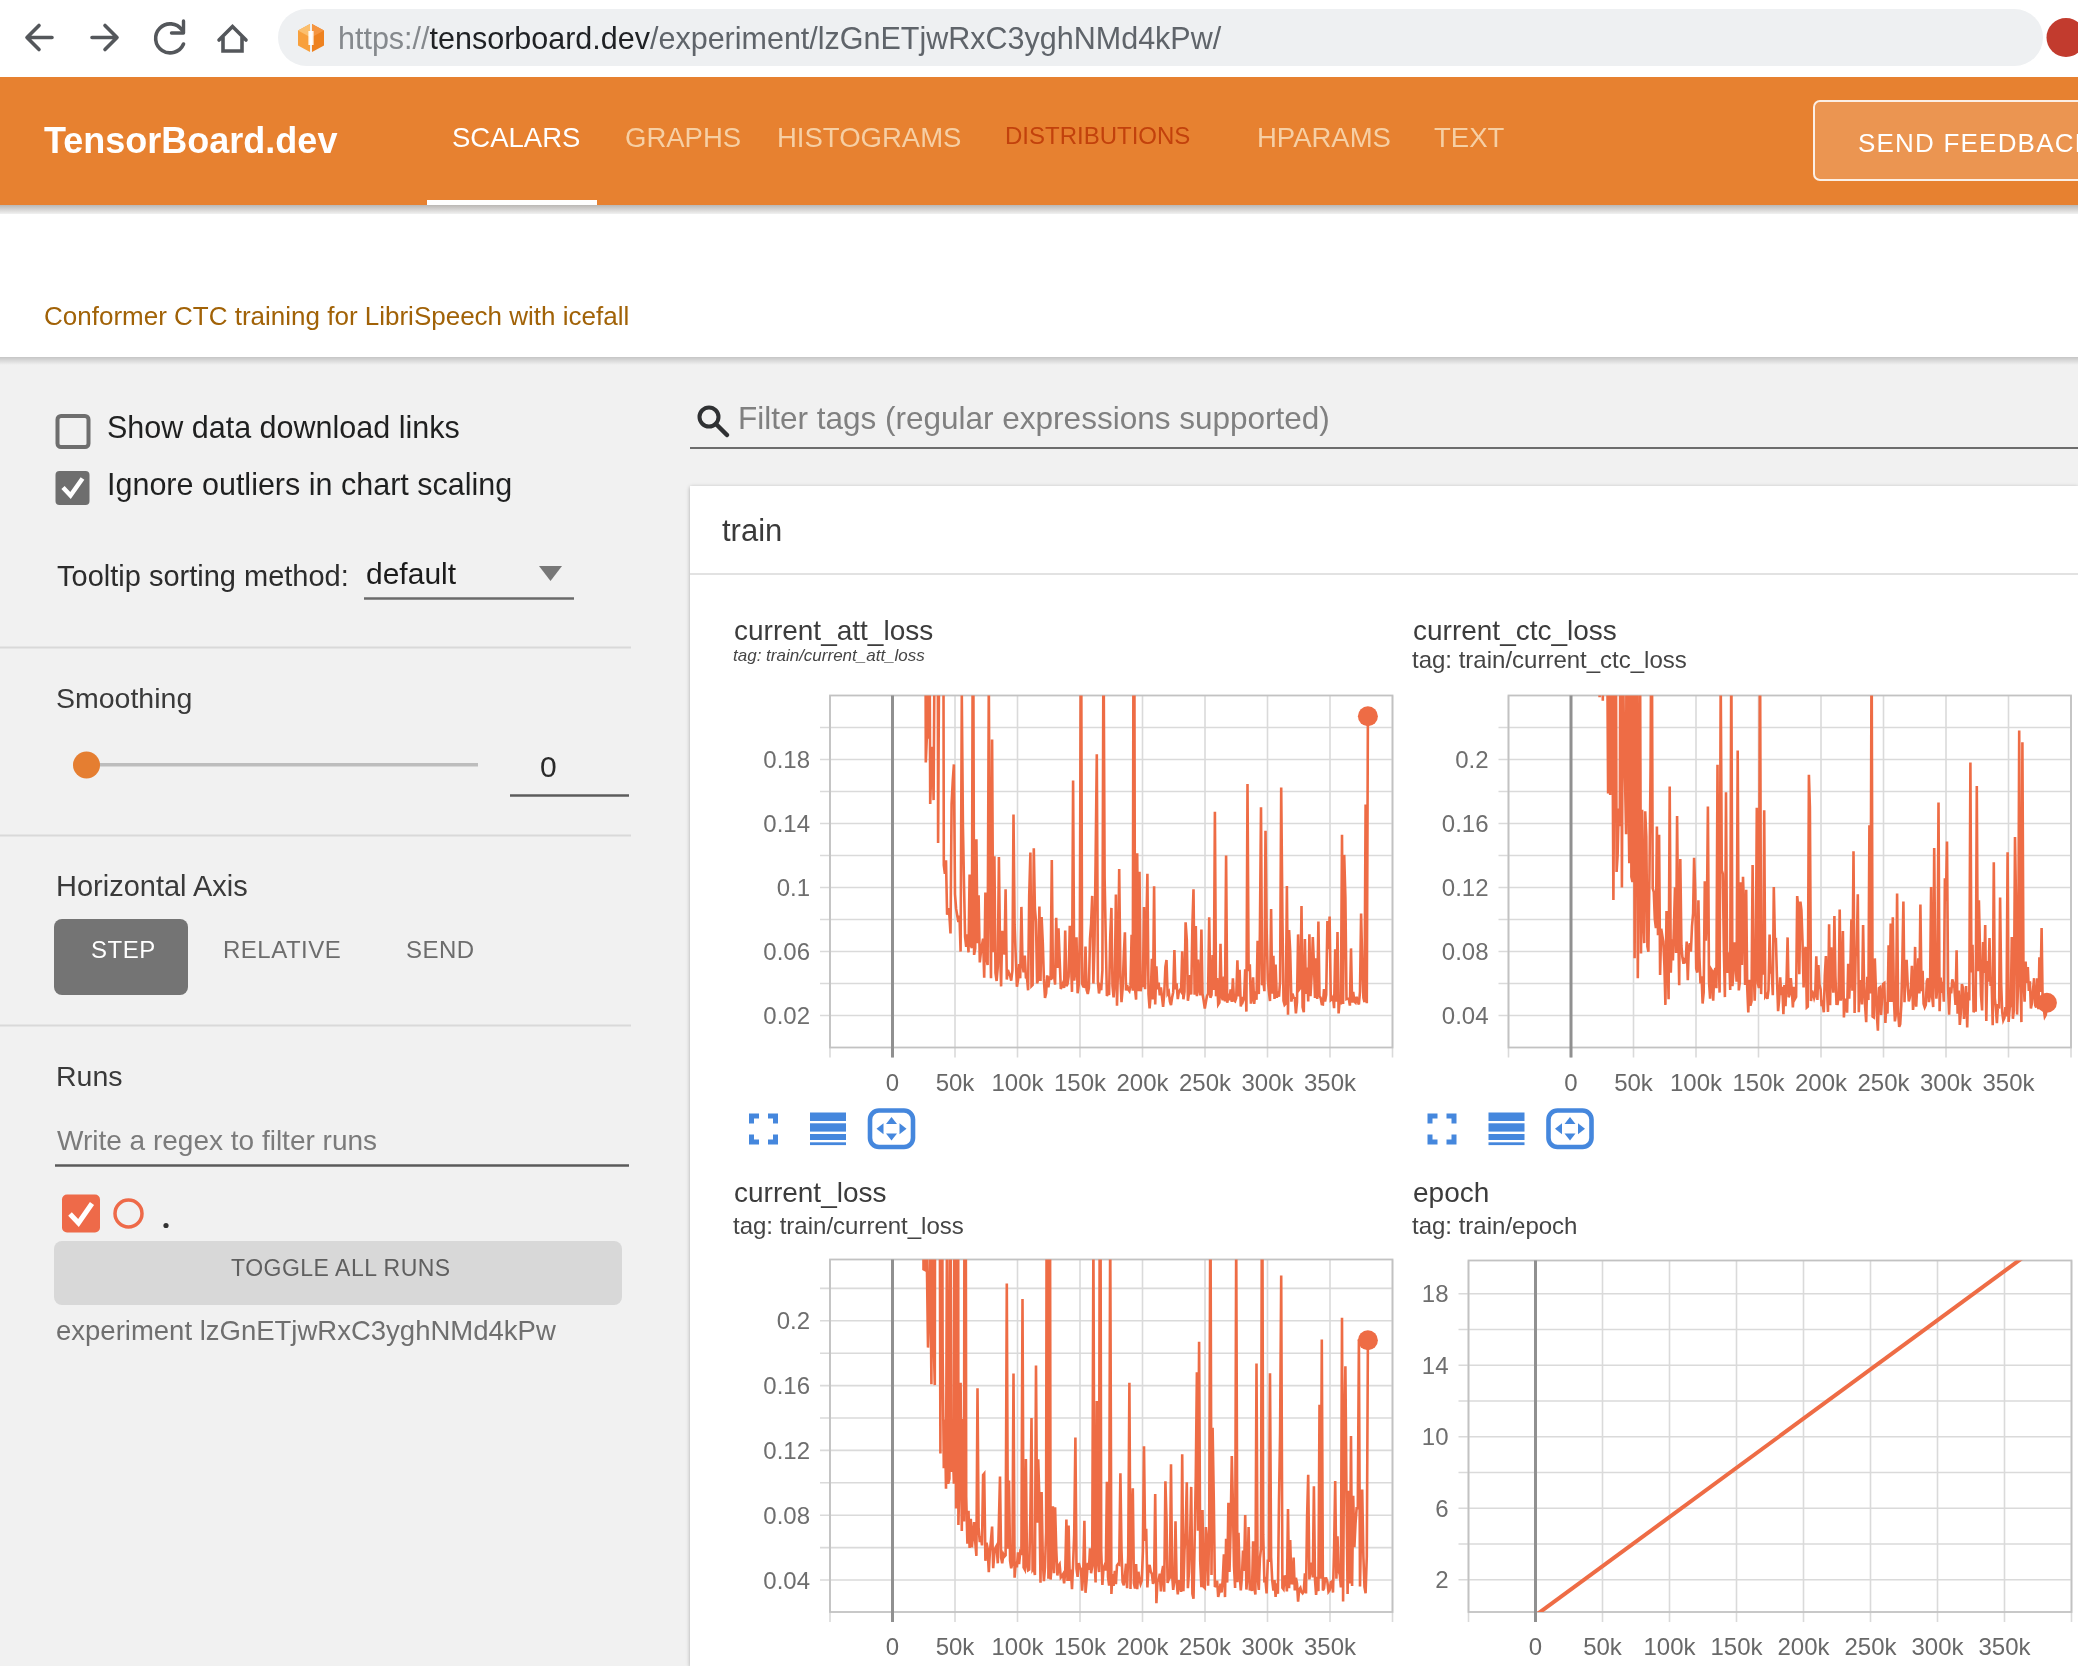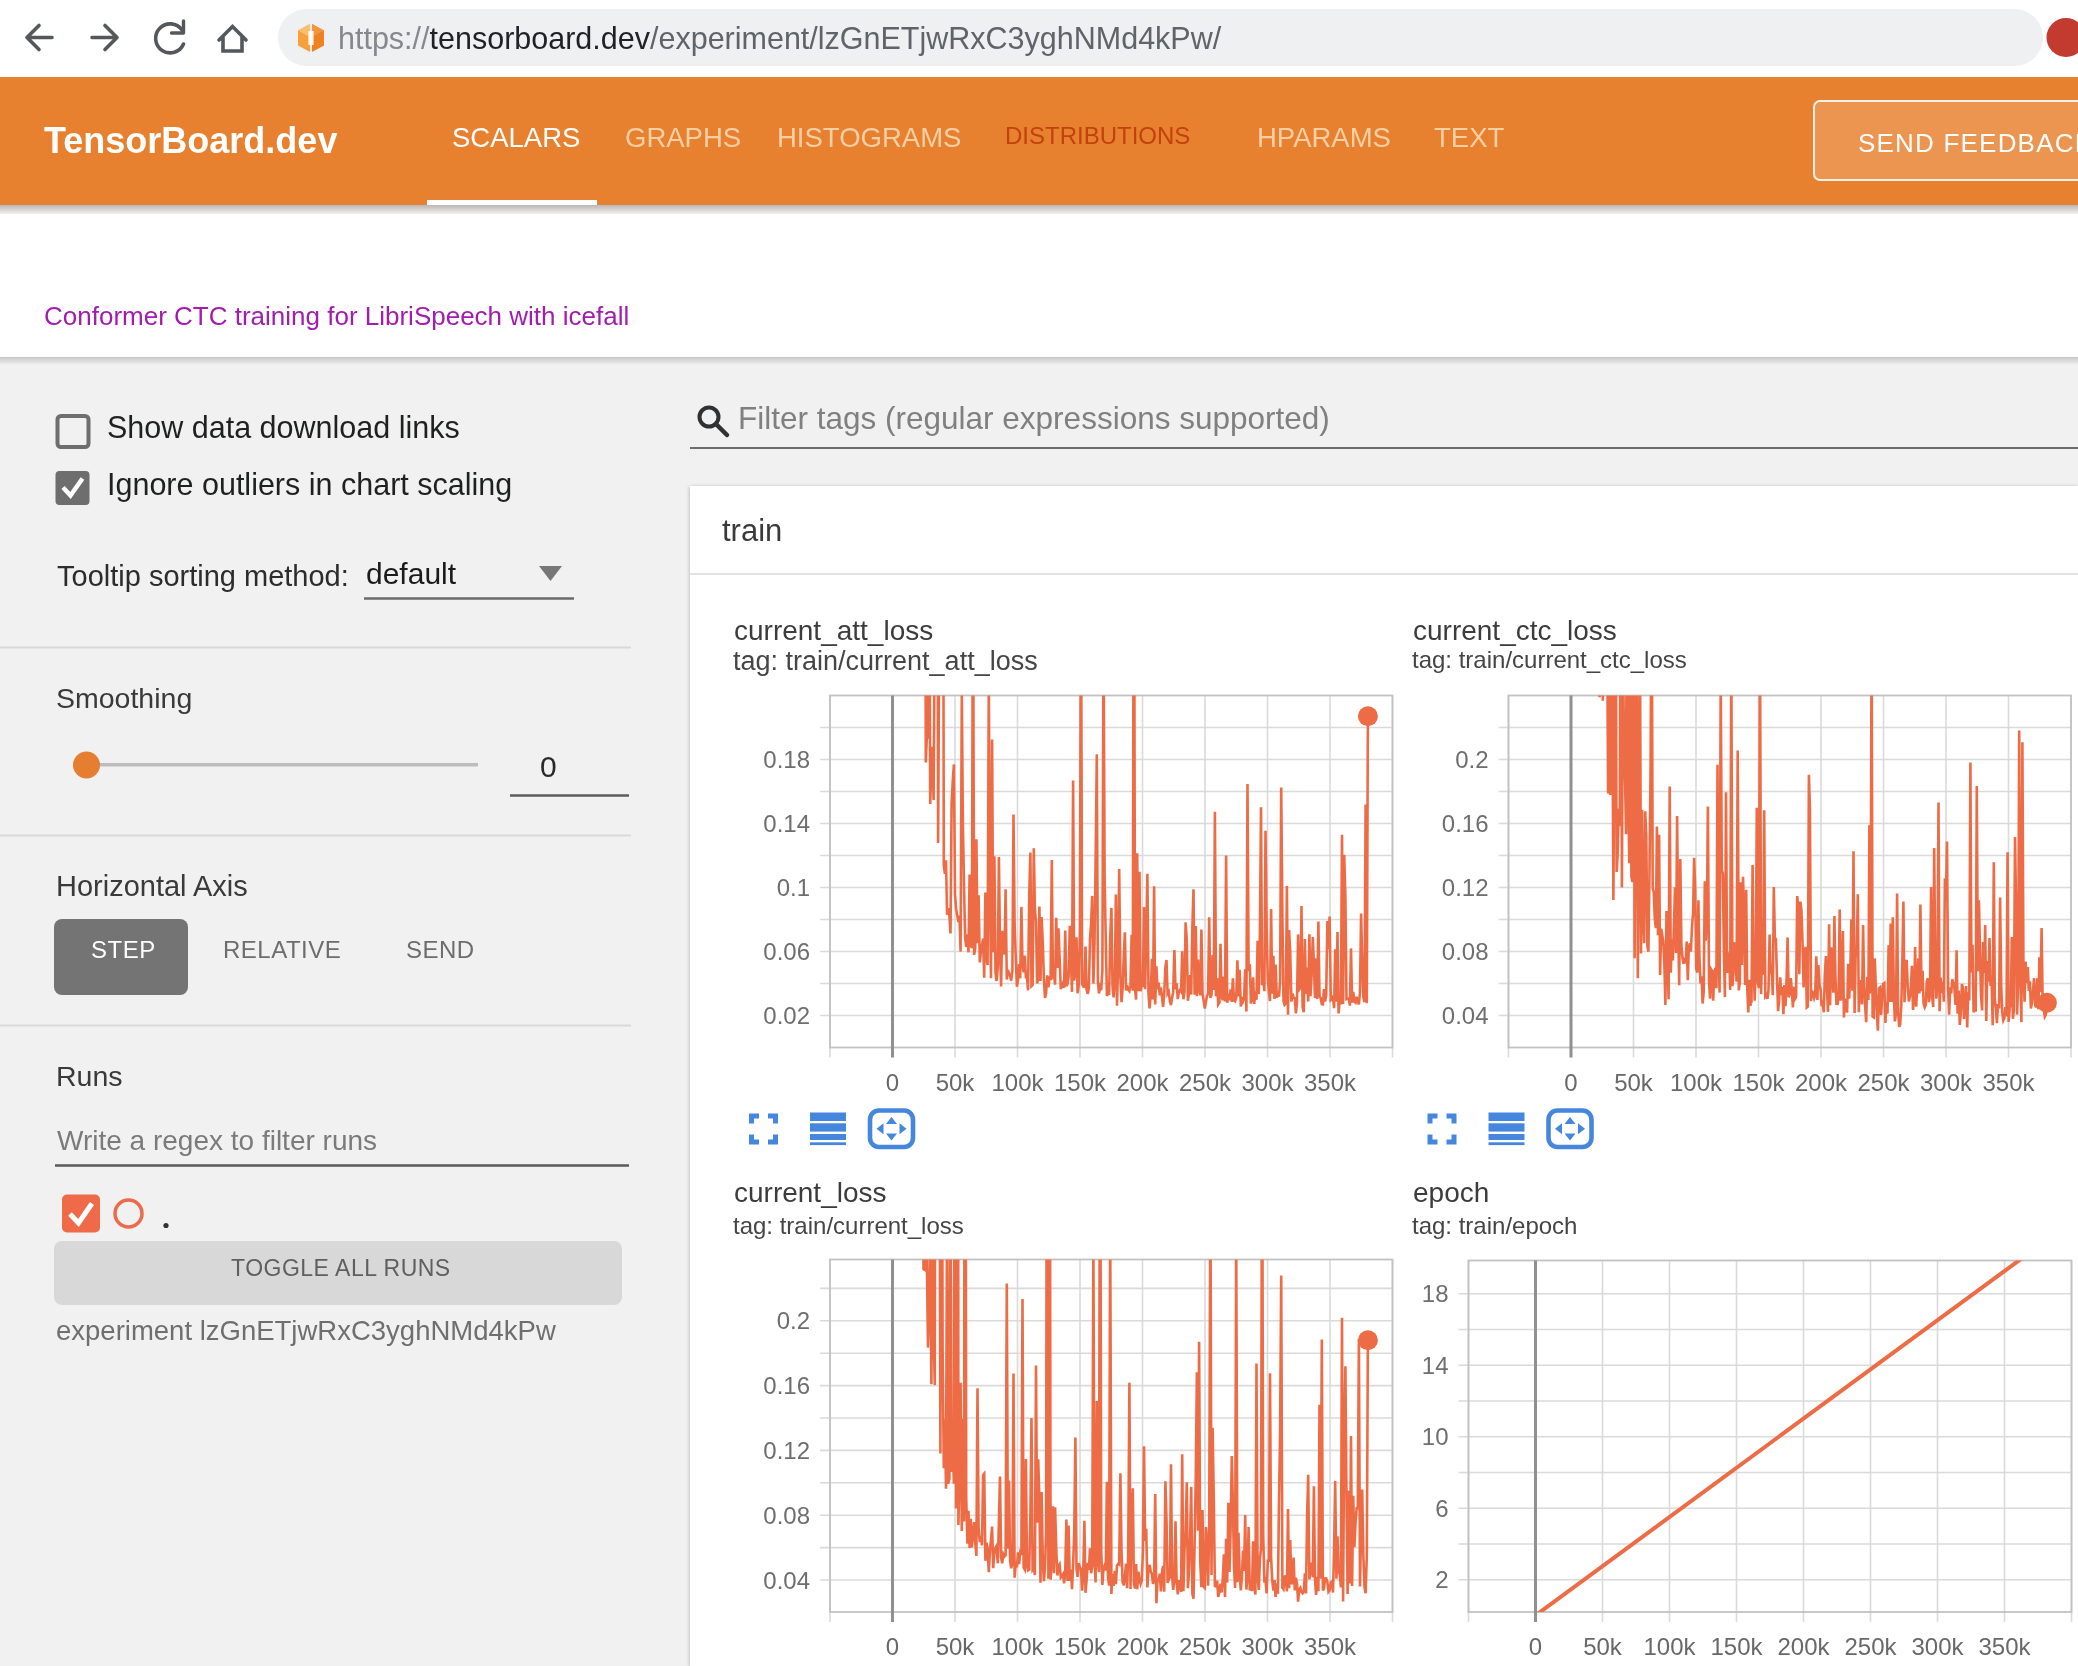--- a/index.html
+++ b/index.html
@@ -41,21 +41,21 @@
 <div class="abs" style="left:777px;top:122px;font-size:27.5px;letter-spacing:0px;color:#f6cfa4;">HISTOGRAMS</div>
 <div class="abs" style="left:1005px;top:122px;font-size:24px;letter-spacing:0px;color:#c2410c;">DISTRIBUTIONS</div>
 <div class="abs" style="left:1257px;top:122px;font-size:27.5px;letter-spacing:0px;color:#f6cfa4;">HPARAMS</div>
 <div class="abs" style="left:1434px;top:122px;font-size:27.5px;letter-spacing:0px;color:#f6cfa4;">TEXT</div>
 <div class="abs" style="left:427px;top:200px;width:170px;height:5px;background:#ffffff;"></div>
 <div class="abs" style="left:1813px;top:100px;width:290px;height:81px;border:2px solid rgba(255,255,255,0.85);border-radius:7px;background:rgba(255,255,255,0.16);"></div>
 <div class="abs" style="left:1858px;top:128px;font-size:26px;letter-spacing:1.2px;color:#ffffff;white-space:nowrap;">SEND FEEDBACK</div>
 
 <div class="abs" style="left:0;top:214px;width:2078px;height:143px;background:#ffffff;"></div>
 <div class="abs" style="left:0;top:357px;width:2078px;height:8px;background:linear-gradient(rgba(0,0,0,0.18),rgba(0,0,0,0));"></div>
-<div class="abs" style="left:44px;top:301px;font-size:26px;color:#a21caf;">Conformer CTC training for LibriSpeech with icefall</div>
+<div class="abs" style="left:44px;top:301px;font-size:26px;color:#a16207;">Conformer CTC training for LibriSpeech with icefall</div>
 
 <svg class="abs" style="left:0;top:365px" width="690" height="1301" viewBox="0 365 690 1301">
 
   <rect x="57.5" y="416" width="31" height="31" rx="3.5" fill="none" stroke="#6e6e6e" stroke-width="4"></rect>
   <rect x="55.5" y="471" width="34" height="34" rx="4" fill="#6e6e6e"></rect>
   <polyline points="63,487.5 70.5,495.5 82.5,478.5" fill="none" stroke="#ffffff" stroke-width="4.5"></polyline>
 
   <path d="M539,566 L562,566 L550.5,581 Z" fill="#777777"></path>
   <line x1="364" y1="598.5" x2="574" y2="598.5" stroke="#6a6a6a" stroke-width="2.5"></line>
 
@@ -98,21 +98,21 @@
   <line x1="22" y1="22" x2="33" y2="33" stroke="#2f3133" stroke-width="4.5" stroke-linecap="round"></line>
 </svg>
 <div class="abs" style="left:738px;top:400px;font-size:31.5px;color:#808080;">Filter tags (regular expressions supported)</div>
 <div class="abs" style="left:690px;top:447px;width:1388px;height:2px;background:#6d6d6d;"></div>
 
 <div class="abs" style="left:690px;top:486px;width:1388px;height:1180px;background:#ffffff;box-shadow:0 1px 4px rgba(0,0,0,0.3);"></div>
 <div class="abs" style="left:722px;top:513px;font-size:31px;color:#3a3a3a;">train</div>
 <div class="abs" style="left:690px;top:573px;width:1388px;height:2px;background:#e2e2e2;"></div>
 
 <div class="abs" style="left:734px;top:615px;font-size:28px;color:#3c3c3c;">current_att_loss</div>
-<div class="abs" style="left:733px;top:646px;font-size:27px;color:#454545;">tag: train/current_att_loss</div>
+<div class="abs" style="left:733px;top:646px;font-size:17px;color:#454545;font-style:italic;">tag: train/current_att_loss</div>
 <div class="abs" style="left:1413px;top:615px;font-size:28px;color:#3c3c3c;">current_ctc_loss</div>
 <div class="abs" style="left:1412px;top:646px;font-size:24px;color:#454545;">tag: train/current_ctc_loss</div>
 <div class="abs" style="left:734px;top:1177px;font-size:28px;color:#3c3c3c;">current_loss</div>
 <div class="abs" style="left:733px;top:1212px;font-size:24px;color:#454545;">tag: train/current_loss</div>
 <div class="abs" style="left:1413px;top:1177px;font-size:28px;color:#3c3c3c;">epoch</div>
 <div class="abs" style="left:1412px;top:1212px;font-size:24px;color:#454545;">tag: train/epoch</div>
 
 <svg class="abs" style="left:690px;top:575px" width="1388" height="1091" viewBox="690 575 1388 1091">
 <line x1="820.0" y1="759.5" x2="1392.5" y2="759.5" stroke="#dadada" stroke-width="1.6"></line>
 <line x1="820.0" y1="727.5" x2="1392.5" y2="727.5" stroke="#dadada" stroke-width="1.6"></line>

